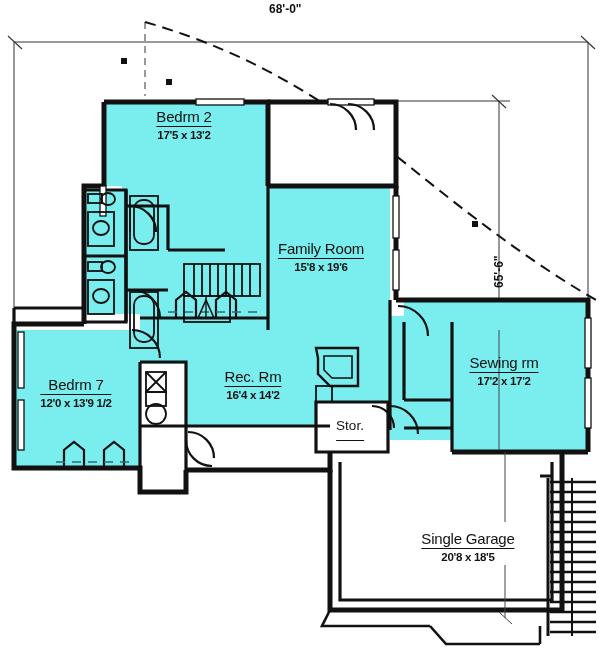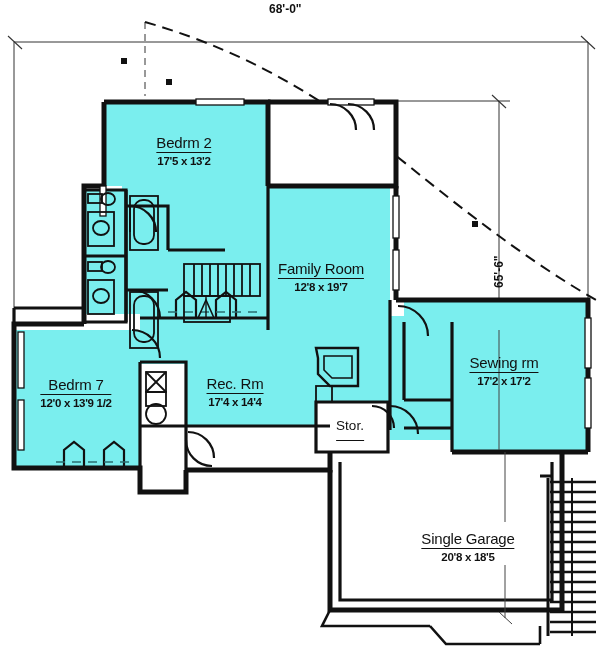--- a/index.html
+++ b/index.html
@@ -334,33 +334,33 @@
     <g stroke="#444444" stroke-width="1">
       <line x1="499" y1="330" x2="499" y2="450"></line>
     </g>
 
   </svg>
 
   <div class="dim-text" style="left:269px; top:2px;">68'-0"</div>
 
   <div class="dim-text vert" style="left:492px; top:288px;">65'-6"</div>
 
-  <div class="room-label" id="label-bedrm2" style="left:184px; top:134px; transform:translateX(-50%);">
+  <div class="room-label" id="label-bedrm2" style="left:184px; top:108px; transform:translateX(-50%);">
     <span class="rl-name">Bedrm 2</span>
     <span class="rl-dim">17'5 x 13'2</span>
   </div>
 
-  <div class="room-label" id="label-family" style="left:321px; top:260px; transform:translateX(-50%);">
+  <div class="room-label" id="label-family" style="left:321px; top:240px; transform:translateX(-50%);">
     <span class="rl-name">Family Room</span>
-    <span class="rl-dim">12'8 x 19'7</span>
-  </div>
-
-  <div class="room-label" id="label-rec" style="left:235px; top:368px; transform:translateX(-50%);margin-top:7px;">
+    <span class="rl-dim">15'8 x 19'6</span>
+  </div>
+
+  <div class="room-label" id="label-rec" style="left:253px; top:368px; transform:translateX(-50%);">
     <span class="rl-name">Rec. Rm</span>
-    <span class="rl-dim">17'4 x 14'4</span>
+    <span class="rl-dim">16'4 x 14'2</span>
   </div>
 
   <div class="room-label" id="label-bedrm3" style="left:76px; top:376px; transform:translateX(-50%);">
     <span class="rl-name">Bedrm 7</span>
     <span class="rl-dim">12'0 x 13'9 1/2</span>
   </div>
 
   <div class="room-label" id="label-sewing" style="left:504px; top:354px; transform:translateX(-50%);">
     <span class="rl-name">Sewing rm</span>
     <span class="rl-dim">17'2 x 17'2</span>

